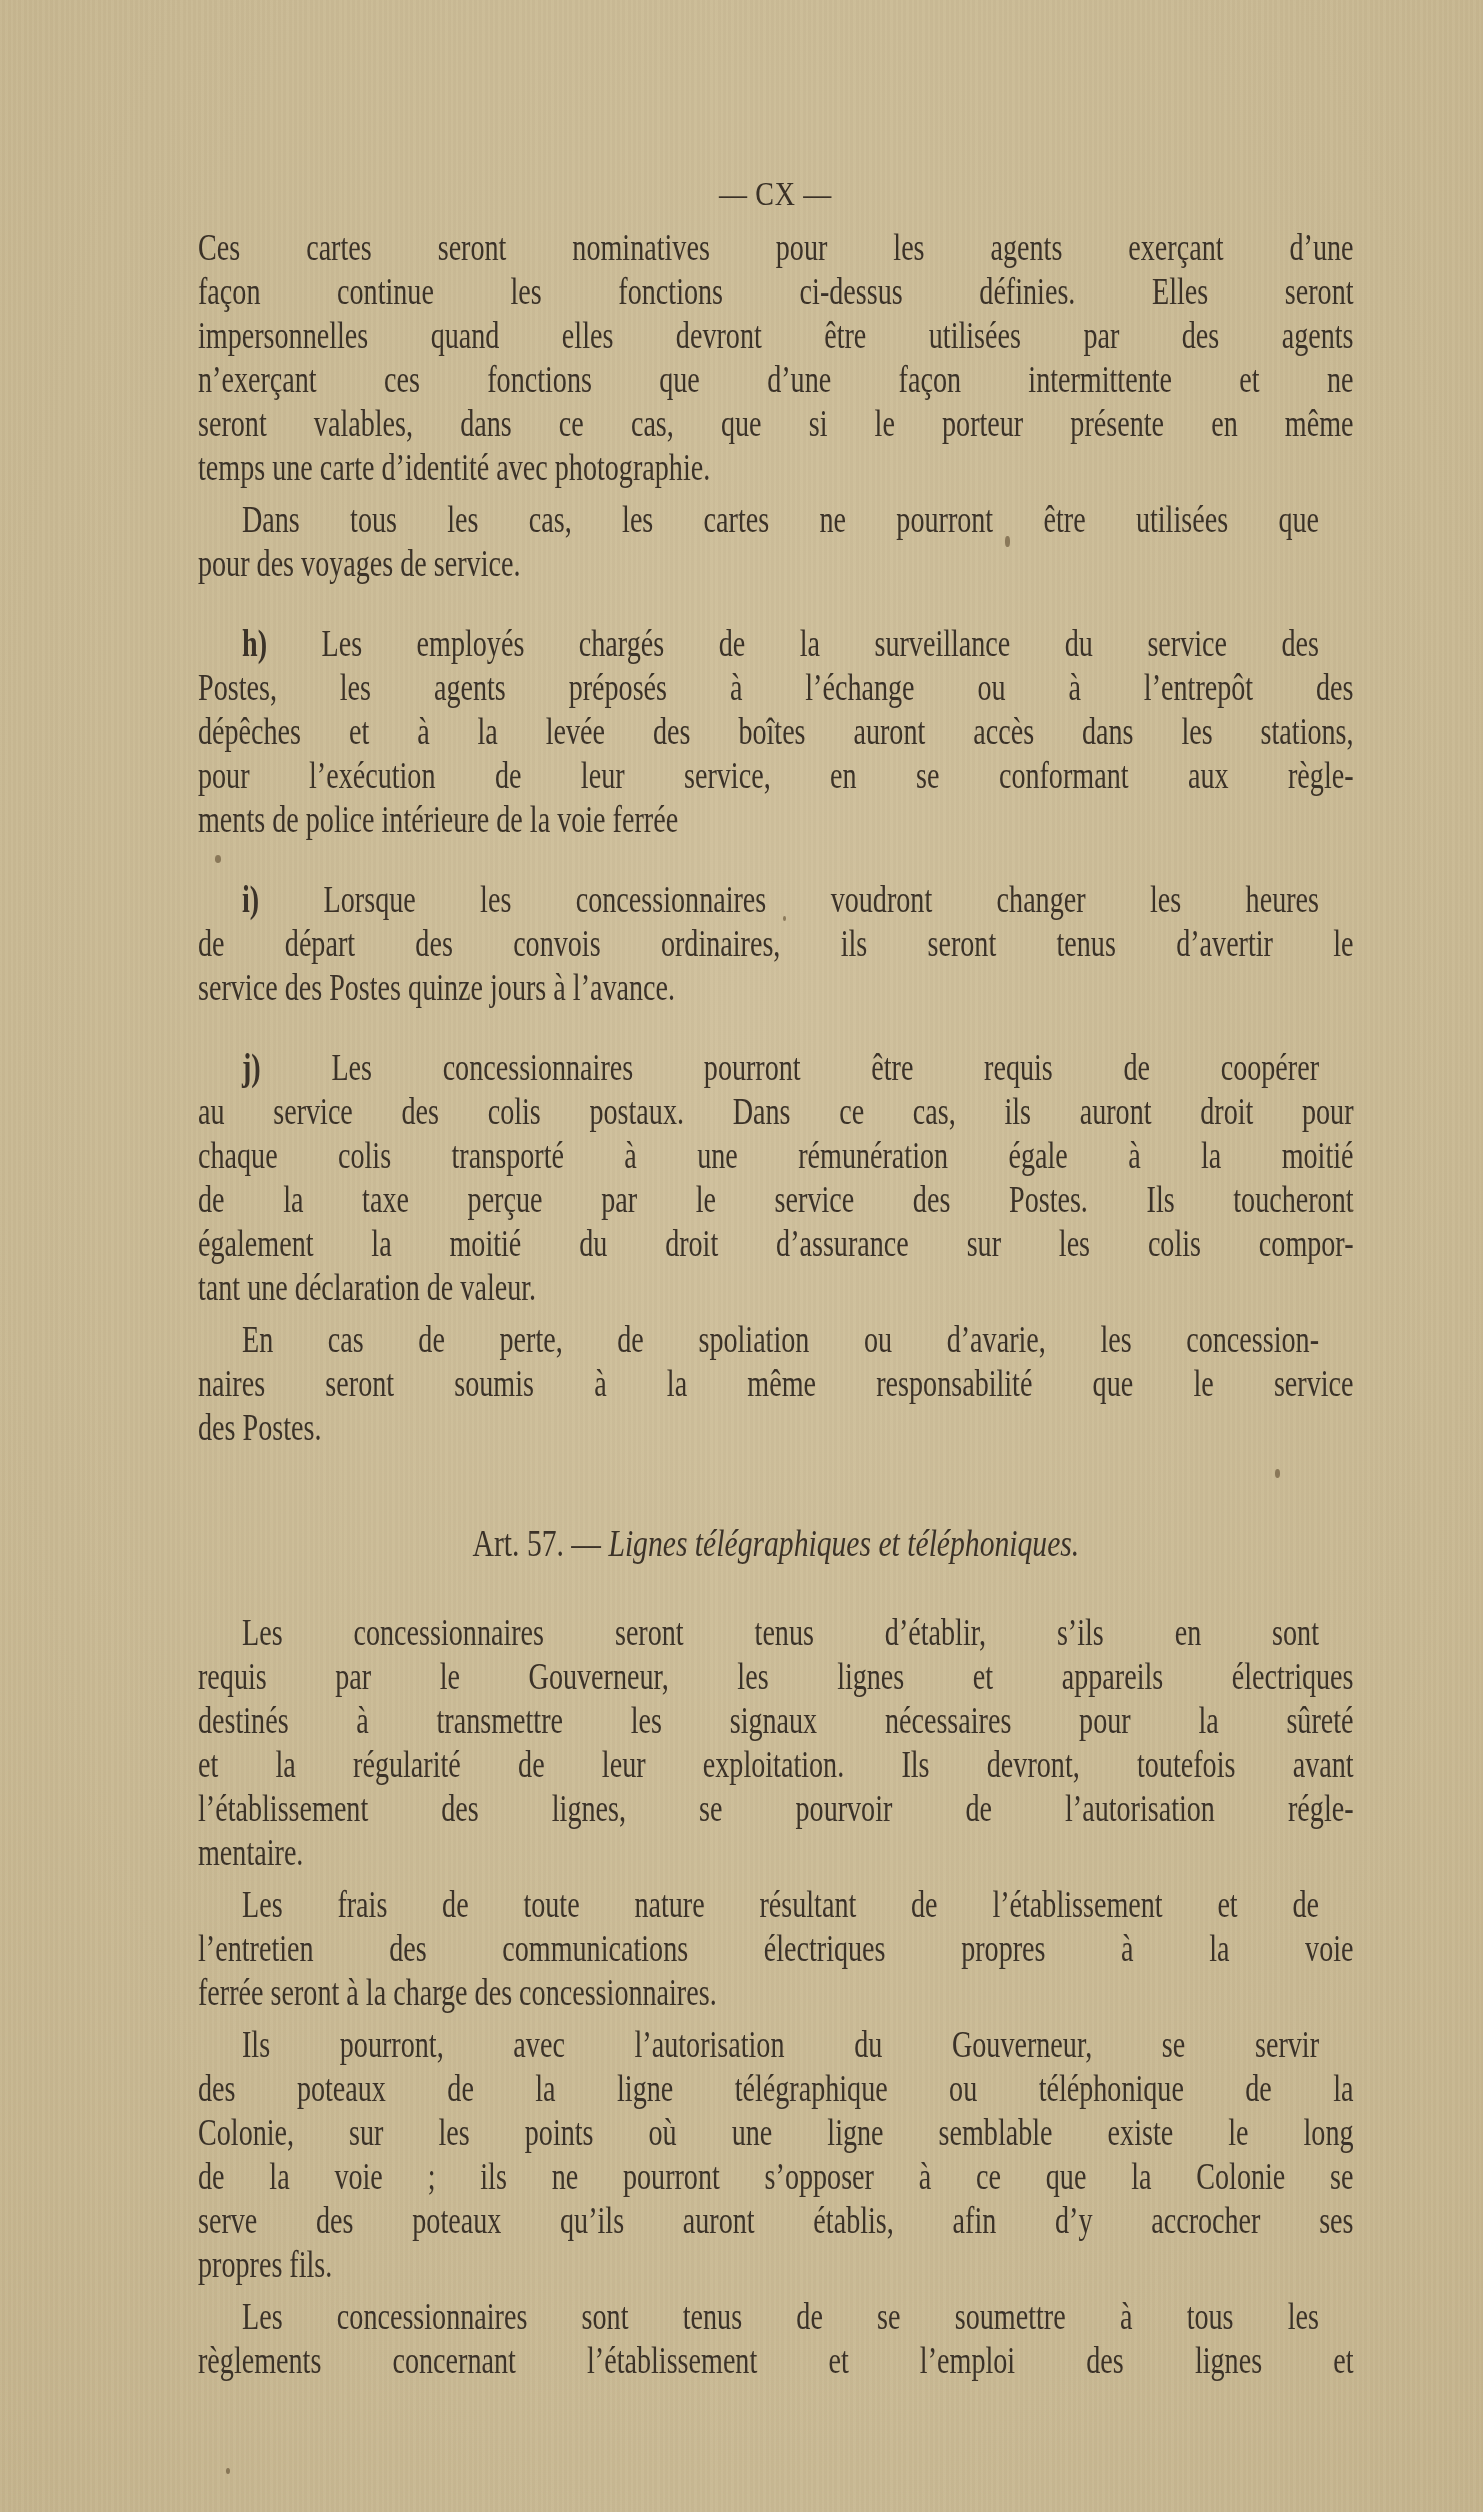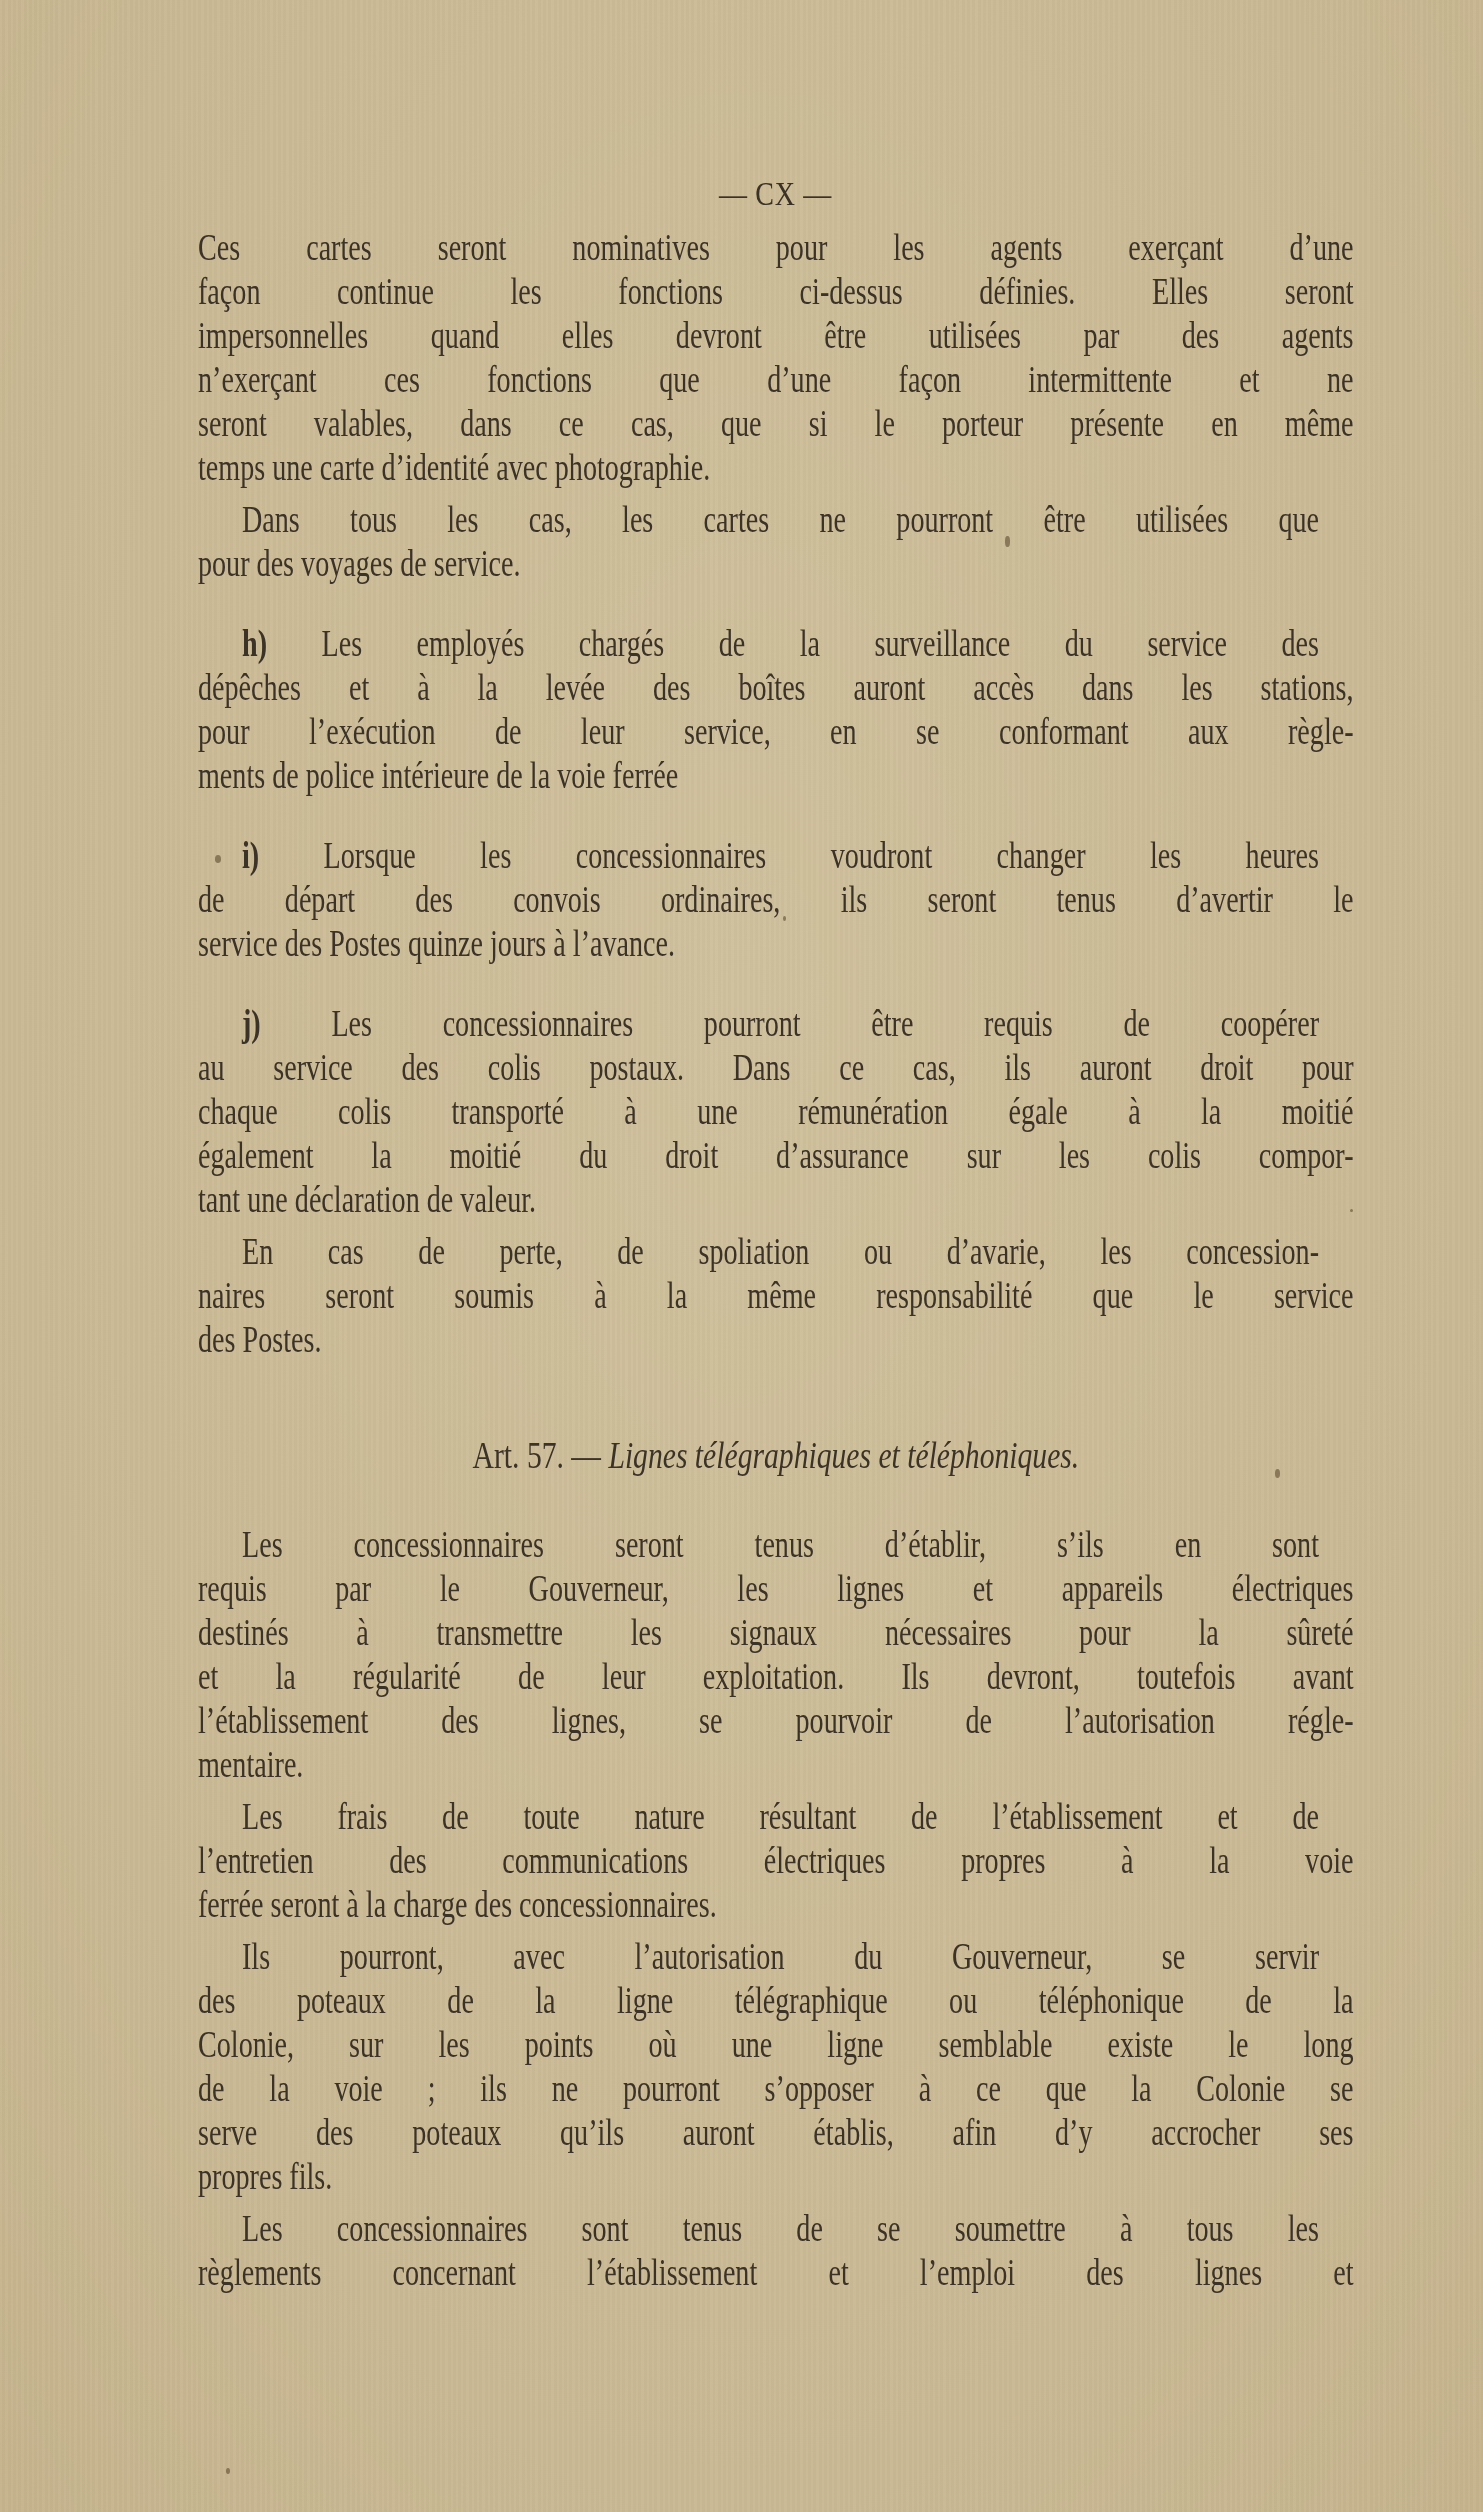--- a/index.html
+++ b/index.html
@@ -138,20 +138,23 @@
       </span>
   </div>
 
   <div class="gap-md"></div>
 
   <div class="para">
     <span class="line indent">
         <span class="cond" style="width:131%"><span class="line-inner"><b class="item-label">h)</b> <span>Les employés chargés de la surveillance du service des</span></span></span>
       </span>
     <span class="line">
+        <span class="cond"><span class="line-inner">Postes, les agents préposés à l’échange ou à l’entrepôt des</span></span>
+      </span>
+    <span class="line">
         <span class="cond"><span class="line-inner">dépêches et à la levée des boîtes auront accès dans les stations,</span></span>
       </span>
     <span class="line">
         <span class="cond"><span class="line-inner">pour l’exécution de leur service, en se conformant aux règle-</span></span>
       </span>
     <span class="line last">
         <span class="cond"><span class="line-inner">ments de police intérieure de la voie ferrée</span></span>
       </span>
   </div>
 
@@ -173,20 +176,23 @@
 
   <div class="para">
     <span class="line indent">
         <span class="cond" style="width:131%"><span class="line-inner"><span class="item-label">j)</span> <span>Les concessionnaires pourront être requis de coopérer</span></span></span>
       </span>
     <span class="line">
         <span class="cond"><span class="line-inner">au service des colis postaux. Dans ce cas, ils auront droit pour</span></span>
       </span>
     <span class="line">
         <span class="cond"><span class="line-inner">chaque colis transporté à une rémunération égale à la moitié</span></span>
+      </span>
+    <span class="line">
+        <span class="cond"><span class="line-inner">de la taxe perçue par le service des Postes. Ils toucheront</span></span>
       </span>
     <span class="line">
         <span class="cond"><span class="line-inner">également la moitié du droit d’assurance sur les colis compor-</span></span>
       </span>
     <span class="line last">
         <span class="cond"><span class="line-inner">tant une déclaration de valeur.</span></span>
       </span>
   </div>
 
   <div class="para">

